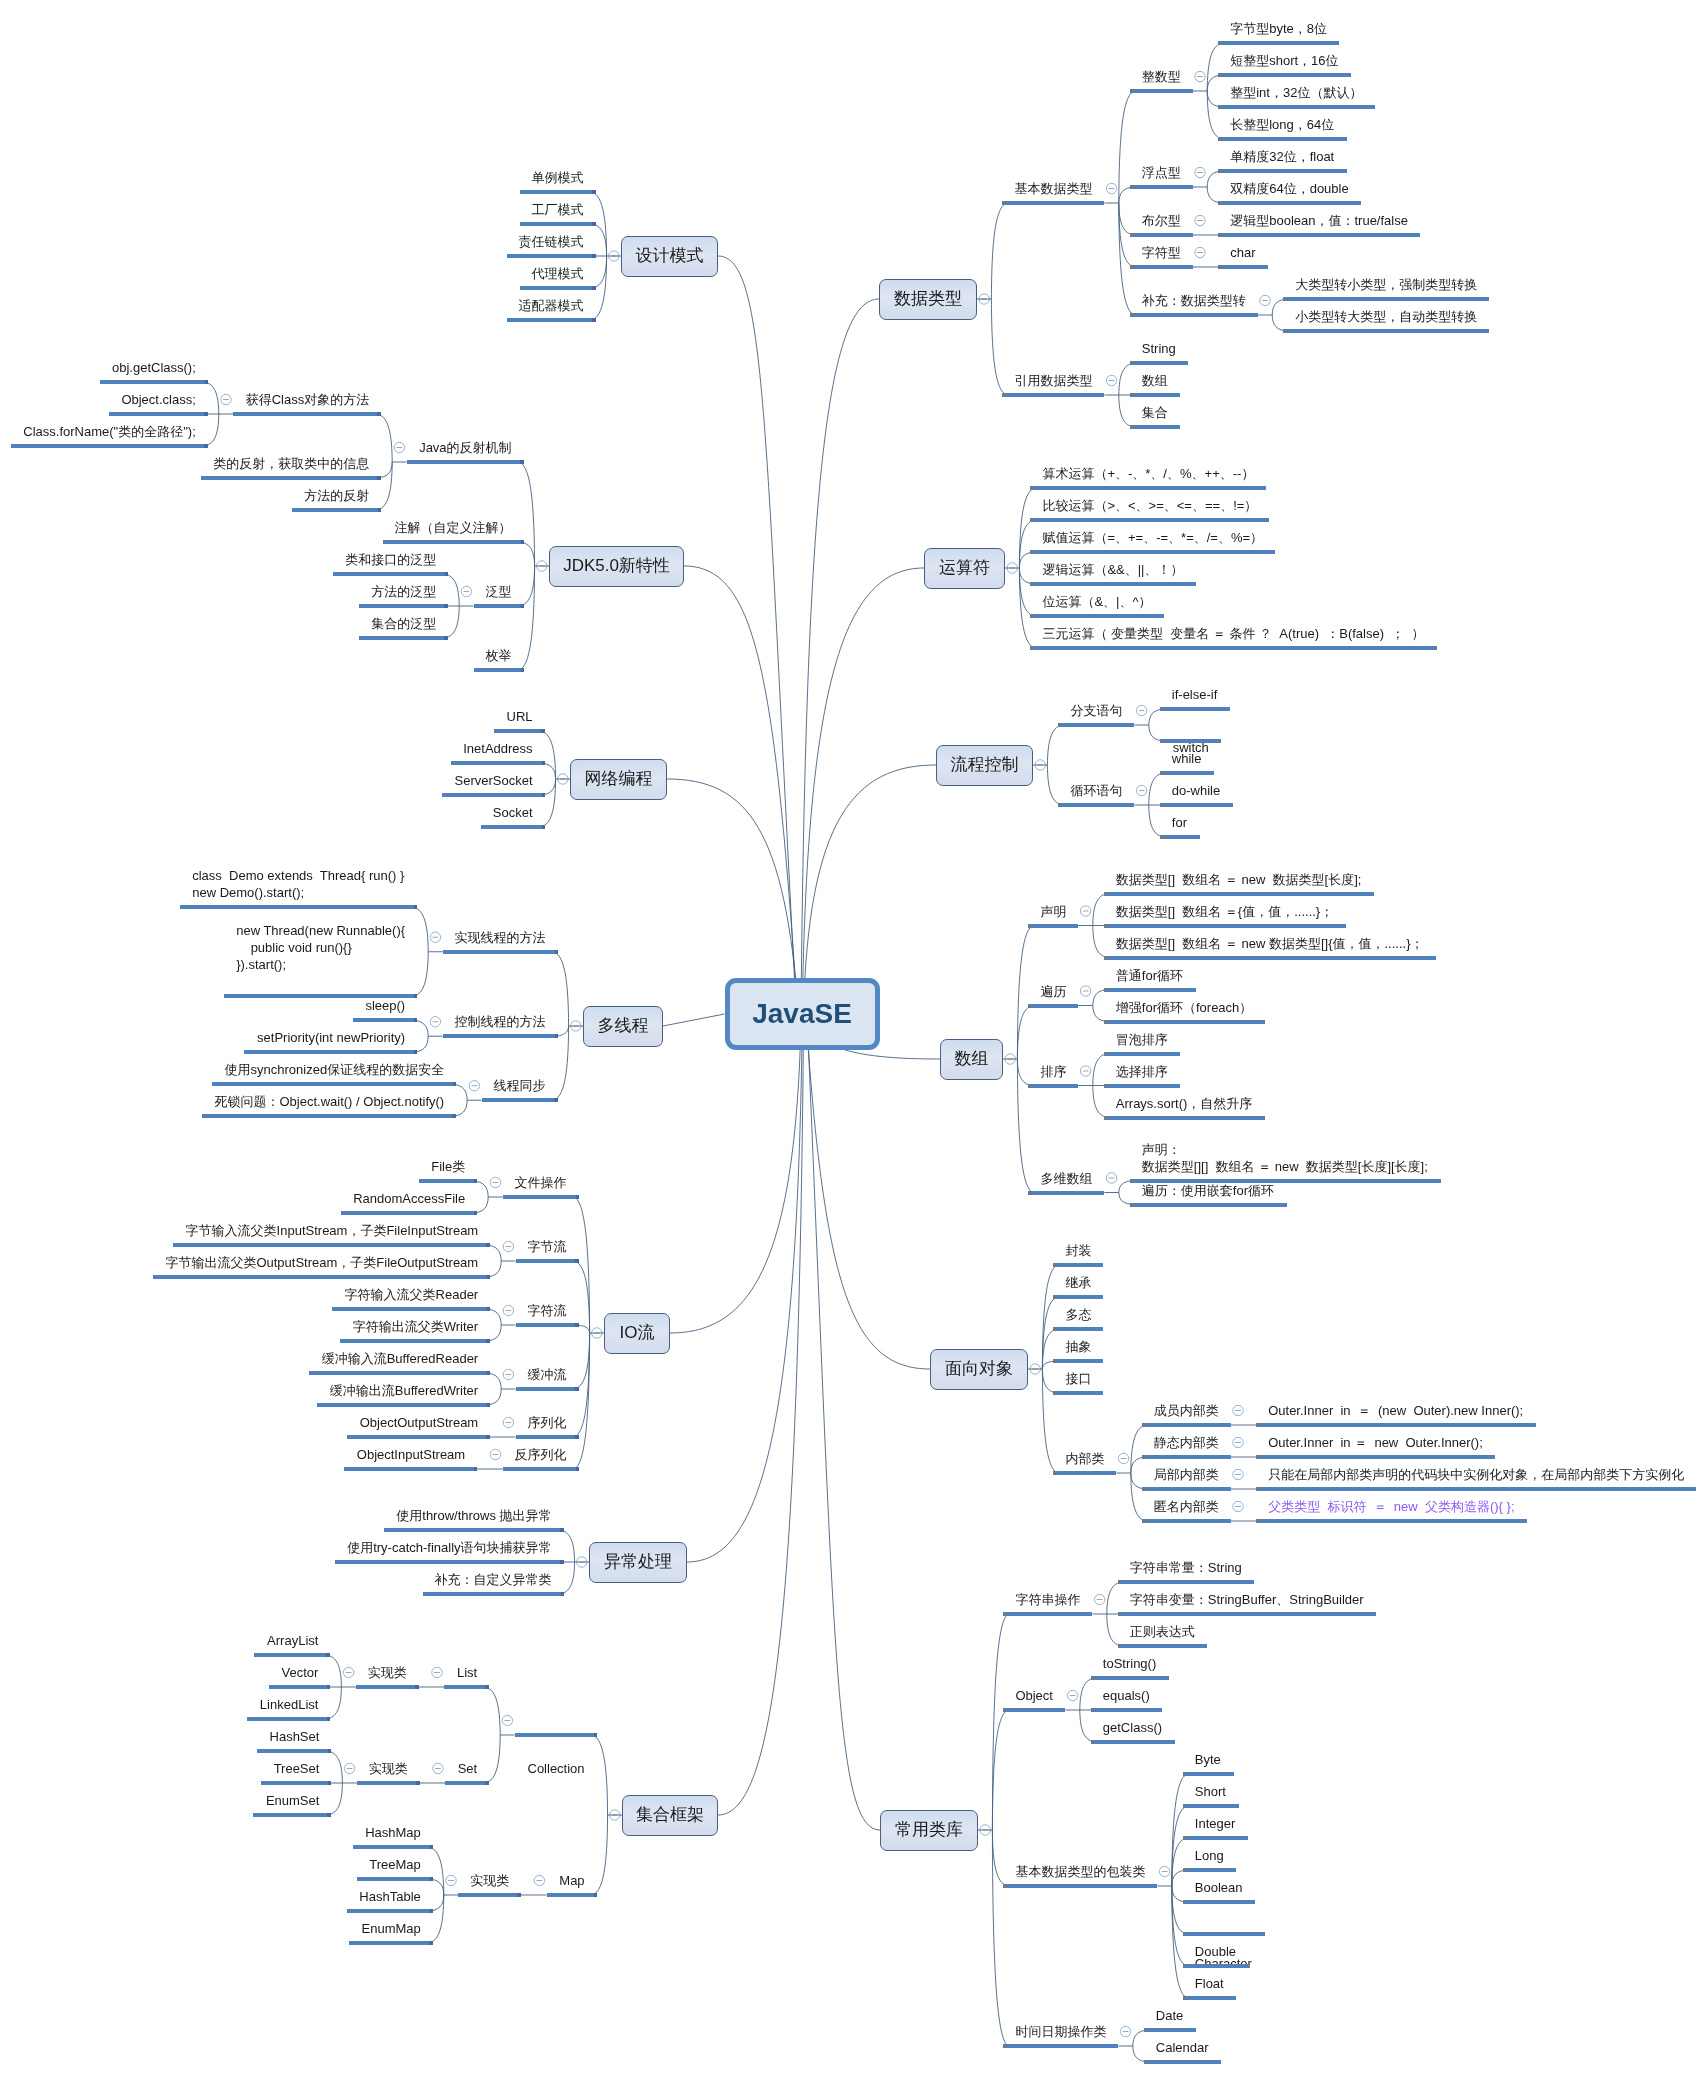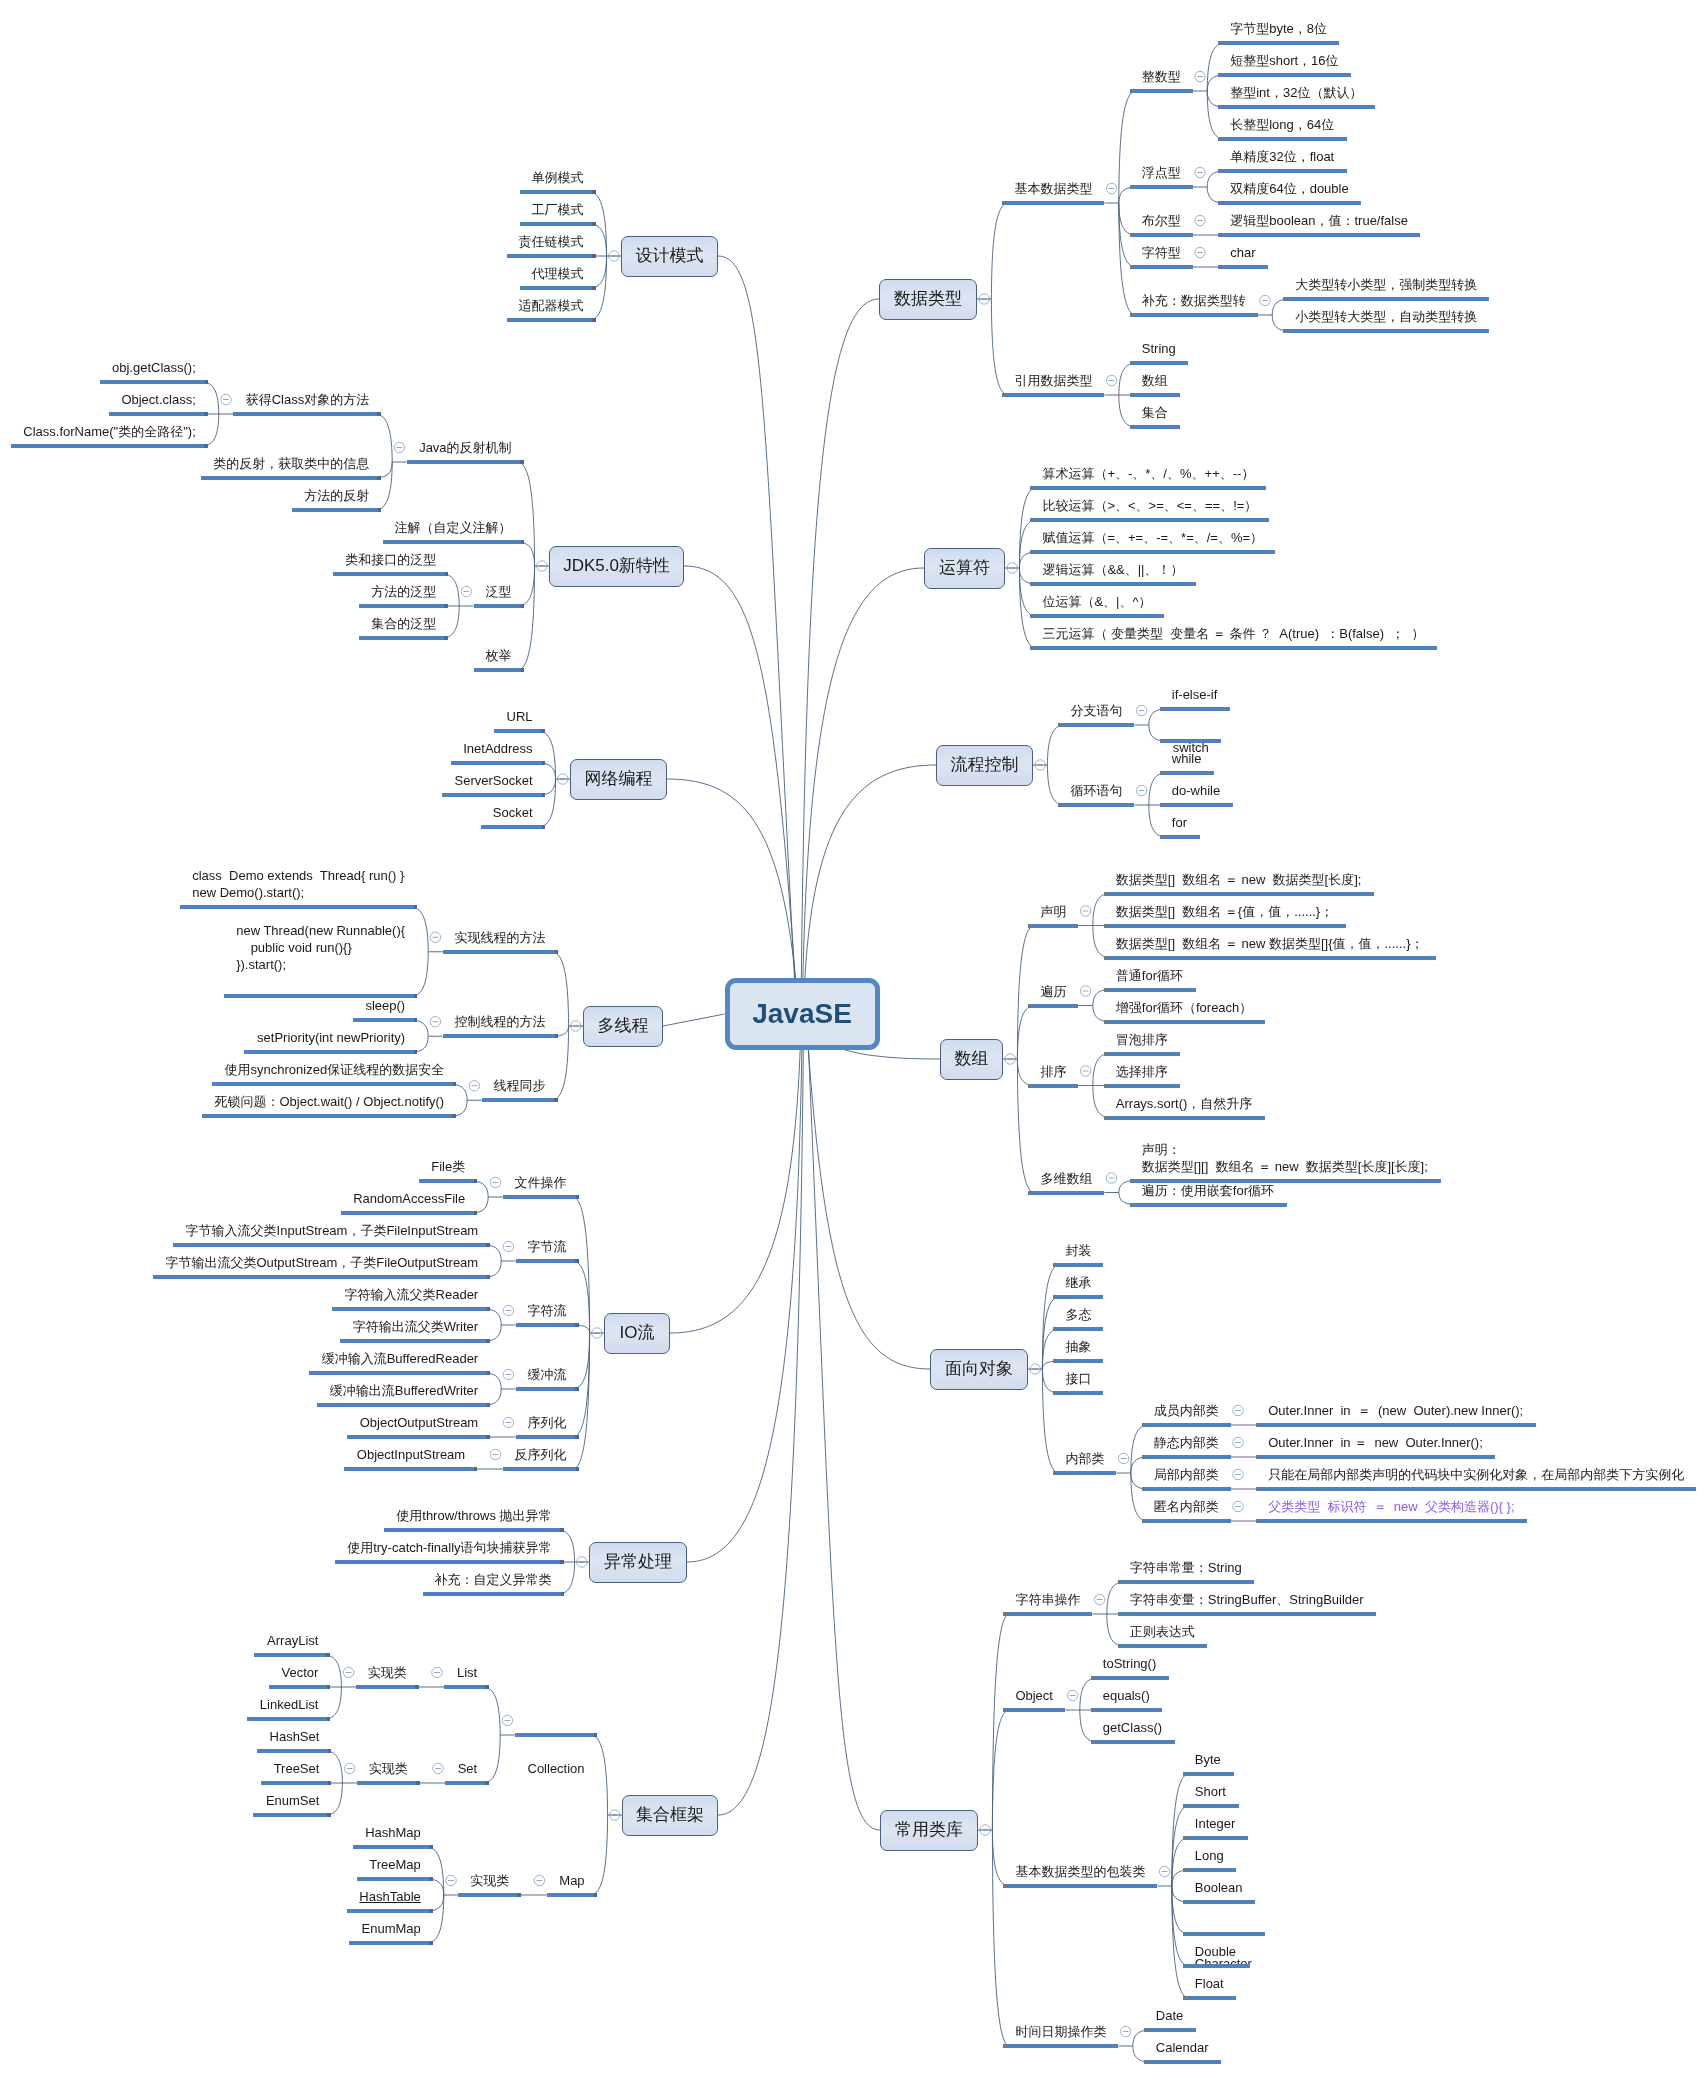--- a/index.html
+++ b/index.html
@@ -776,19 +776,19 @@
       <div class="lbl" style="left: 265.4px; top: 1792px; width: 54px; text-align: right; font-size: 13px; line-height: 17px; color: rgb(26, 26, 26);">EnumSet</div>
       <div class="bar" style="left: 546.6px; top: 1893px; width: 50px; height: 4px; background: linear-gradient(to left, rgb(69, 105, 158) 0px, rgb(69, 105, 158) 3.5px, rgb(79, 129, 189) 3.5px, rgb(79, 129, 189) 100%);"></div>
       <div class="lbl" style="left: 558.6px; top: 1872px; width: 26px; text-align: right; font-size: 13px; line-height: 17px; color: rgb(26, 26, 26);">Map</div>
       <div class="bar" style="left: 458.2px; top: 1893px; width: 63px; height: 4px; background: linear-gradient(to left, rgb(69, 105, 158) 0px, rgb(69, 105, 158) 3.5px, rgb(79, 129, 189) 3.5px, rgb(79, 129, 189) 100%);"></div>
       <div class="lbl" style="left: 470.2px; top: 1872px; width: 39px; text-align: right; font-size: 13px; line-height: 17px; color: rgb(26, 26, 26);">实现类</div>
       <div class="bar" style="left: 352.8px; top: 1845px; width: 80px; height: 4px; background: linear-gradient(to left, rgb(69, 105, 158) 0px, rgb(69, 105, 158) 3.5px, rgb(79, 129, 189) 3.5px, rgb(79, 129, 189) 100%);"></div>
       <div class="lbl" style="left: 364.8px; top: 1824px; width: 56px; text-align: right; font-size: 13px; line-height: 17px; color: rgb(26, 26, 26);">HashMap</div>
       <div class="bar" style="left: 356.8px; top: 1877px; width: 76px; height: 4px; background: linear-gradient(to left, rgb(69, 105, 158) 0px, rgb(69, 105, 158) 3.5px, rgb(79, 129, 189) 3.5px, rgb(79, 129, 189) 100%);"></div>
       <div class="lbl" style="left: 368.8px; top: 1856px; width: 52px; text-align: right; font-size: 13px; line-height: 17px; color: rgb(26, 26, 26);">TreeMap</div>
       <div class="bar" style="left: 346.8px; top: 1909px; width: 86px; height: 4px; background: linear-gradient(to left, rgb(69, 105, 158) 0px, rgb(69, 105, 158) 3.5px, rgb(79, 129, 189) 3.5px, rgb(79, 129, 189) 100%);"></div>
-      <div class="lbl" style="left: 358.8px; top: 1888px; width: 62px; text-align: right; font-size: 13px; line-height: 17px; color: rgb(26, 26, 26); text-decoration: underline;">HashTable</div>
+      <div class="lbl" style="left: 358.8px; top: 1888px; width: 62px; text-align: right; font-size: 13px; line-height: 17px; color: rgb(26, 26, 26);">HashTable</div>
       <div class="bar" style="left: 348.8px; top: 1941px; width: 84px; height: 4px; background: linear-gradient(to left, rgb(69, 105, 158) 0px, rgb(69, 105, 158) 3.5px, rgb(79, 129, 189) 3.5px, rgb(79, 129, 189) 100%);"></div>
       <div class="lbl" style="left: 360.8px; top: 1920px; width: 60px; text-align: right; font-size: 13px; line-height: 17px; color: rgb(26, 26, 26);">EnumMap</div>
       <div class="rootbox" style="left: 724.5px; top: 978px; width: 155px; height: 72px; border-color: rgb(82, 136, 196);"></div>
       <div class="roottxt" style="left: 724.5px; top: 996px; width: 155px; text-align: center; font-size: 28px; line-height: 36px; color: rgb(31, 78, 121);">JavaSE</div>
     </div>
 </div>
 
 </body></html>

